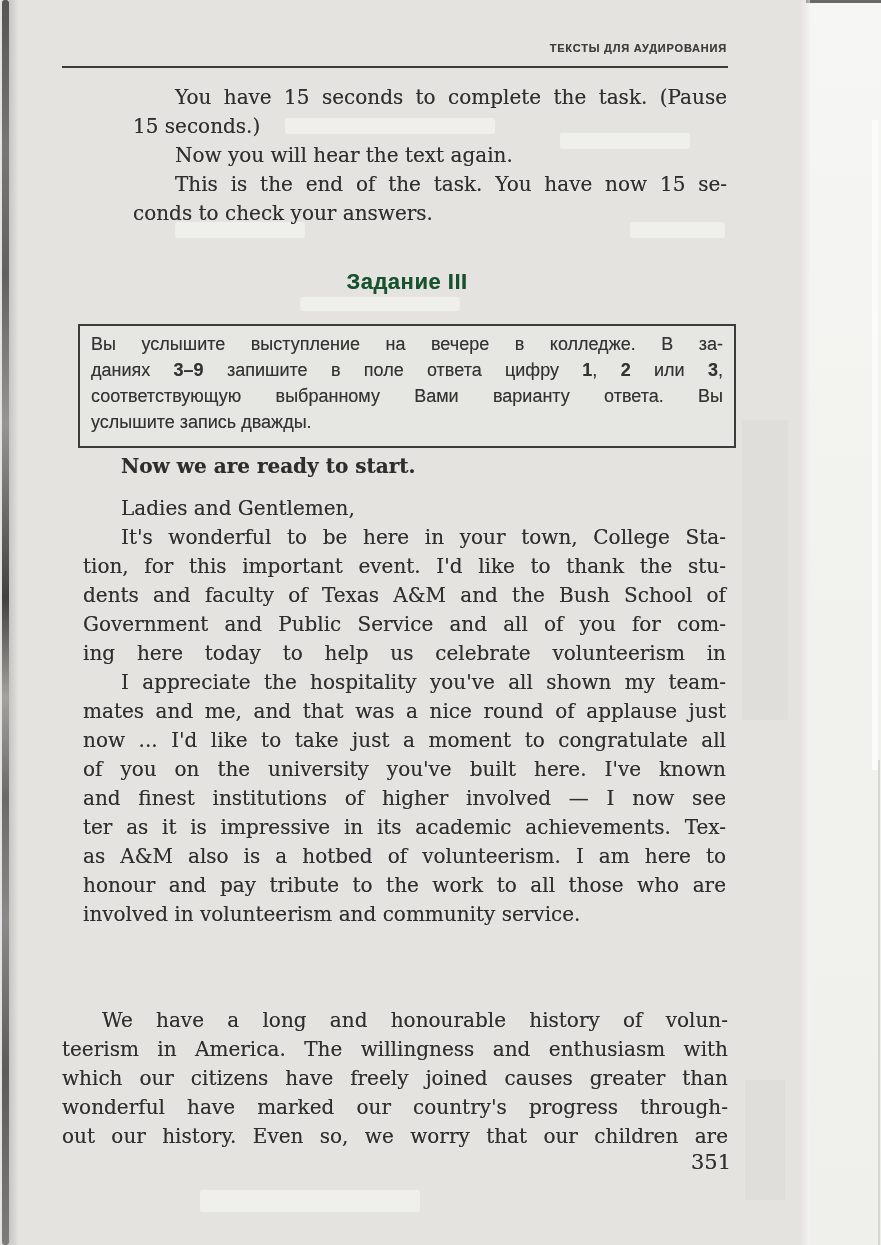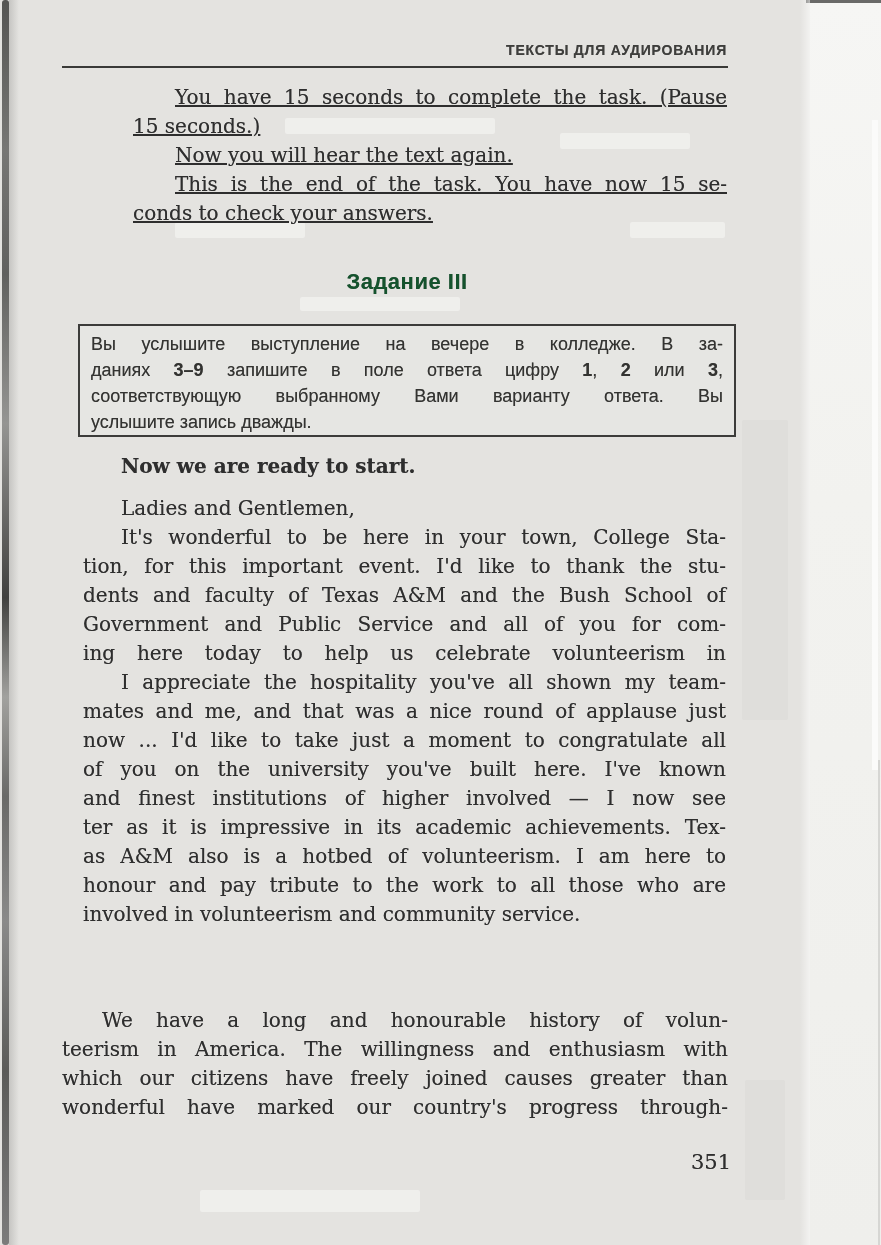--- a/index.html
+++ b/index.html
@@ -46,51 +46,51 @@
   }
 
   
   .sm{position:absolute;background:rgba(252,252,250,.45);border-radius:2px;}
   .smd{position:absolute;background:rgba(40,40,40,.025);border-radius:2px;}
 
   .ink{color:var(--ink,#2e2e2e);text-shadow:0 0 .6px rgba(46,46,46,.55);}
 
   .running-header{
     position:absolute;top:42px;left:78px;width:649px;text-align:right;
-    font-family:"Liberation Sans",sans-serif;font-size:14px;font-weight:700;
+    font-family:"Liberation Sans",sans-serif;font-size:11px;font-weight:700;
     letter-spacing:.8px;color:#3e3e3c;text-shadow:0 0 .5px rgba(62,62,60,.6);
   }
   .header-rule{
     position:absolute;top:66px;left:62px;width:666px;height:2px;background:#3a3a38;
   }
 
   .textcol .line{
     font-size:20px;line-height:29px;min-height:29px;white-space:nowrap;
   }
   .textcol .line.j{
     text-align:justify;text-align-last:justify;white-space:normal;
   }
   .para.bold .line{font-weight:700;}
   .para.gap-after{margin-bottom:13px;}
 
-  #sec-top{position:absolute;top:83px;left:133px;width:594px;text-decoration:underline;}
+  #sec-top{position:absolute;top:83px;left:133px;width:594px;}
   #sec-top .line.first{padding-left:42px;}
   #sec-main{position:absolute;top:452px;left:83px;width:643px;}
   #sec-main .line.first{padding-left:38px;}
   #sec-last{position:absolute;top:1006px;left:62px;width:666px;}
   #sec-last .line.first{padding-left:40px;}
 
   .task-heading{
     position:absolute;top:269px;left:78px;width:658px;text-align:center;
     font-family:"Liberation Sans",sans-serif;font-size:22px;font-weight:700;
     letter-spacing:.5px;color:#14532d;text-shadow:0 0 .6px rgba(47,47,45,.5);
   }
   .task-box{
     position:absolute;top:324px;left:78px;width:658px;box-sizing:border-box;
-    border:2px solid #3c3c3a;padding:5px 11px 0 11px;
+    border:2px solid #3c3c3a;padding:5px 11px 11px 11px;
     font-family:"Liberation Sans",sans-serif;font-size:18px;line-height:26px;
     color:#333331;text-shadow:0 0 .5px rgba(51,51,49,.5);
     background:rgba(235,234,231,.35);
   }
   .task-box .box-line{min-height:26px;white-space:nowrap;}
   .task-box .box-line.j{text-align:justify;text-align-last:justify;white-space:normal;}
   .task-box .b{font-weight:700;}
 
   .page-number{
     position:absolute;top:1150px;left:78px;width:653px;text-align:right;
@@ -163,20 +163,21 @@
       <div class="line">involved in volunteerism and community service.</div>
     </div>
   </div>
 
 <div id="sec-last" class="textcol ink">
     <div class="para">
       <div class="line first j">We have a long and honourable history of volun-</div>
       <div class="line j">teerism in America. The willingness and enthusiasm with</div>
       <div class="line j">which our citizens have freely joined causes greater than</div>
       <div class="line j">wonderful have marked our country's progress through-</div>
+      <div class="line j">out our history. Even so, we worry that our children are</div>
     </div>
   </div>
 
 <div class="page-number ink">351</div>
 
 <div class="binding"></div>
 <div class="binding-soft"></div>
 <div class="right-strip">
   <div class="white-band"></div>
   <div class="edge-line"></div>

